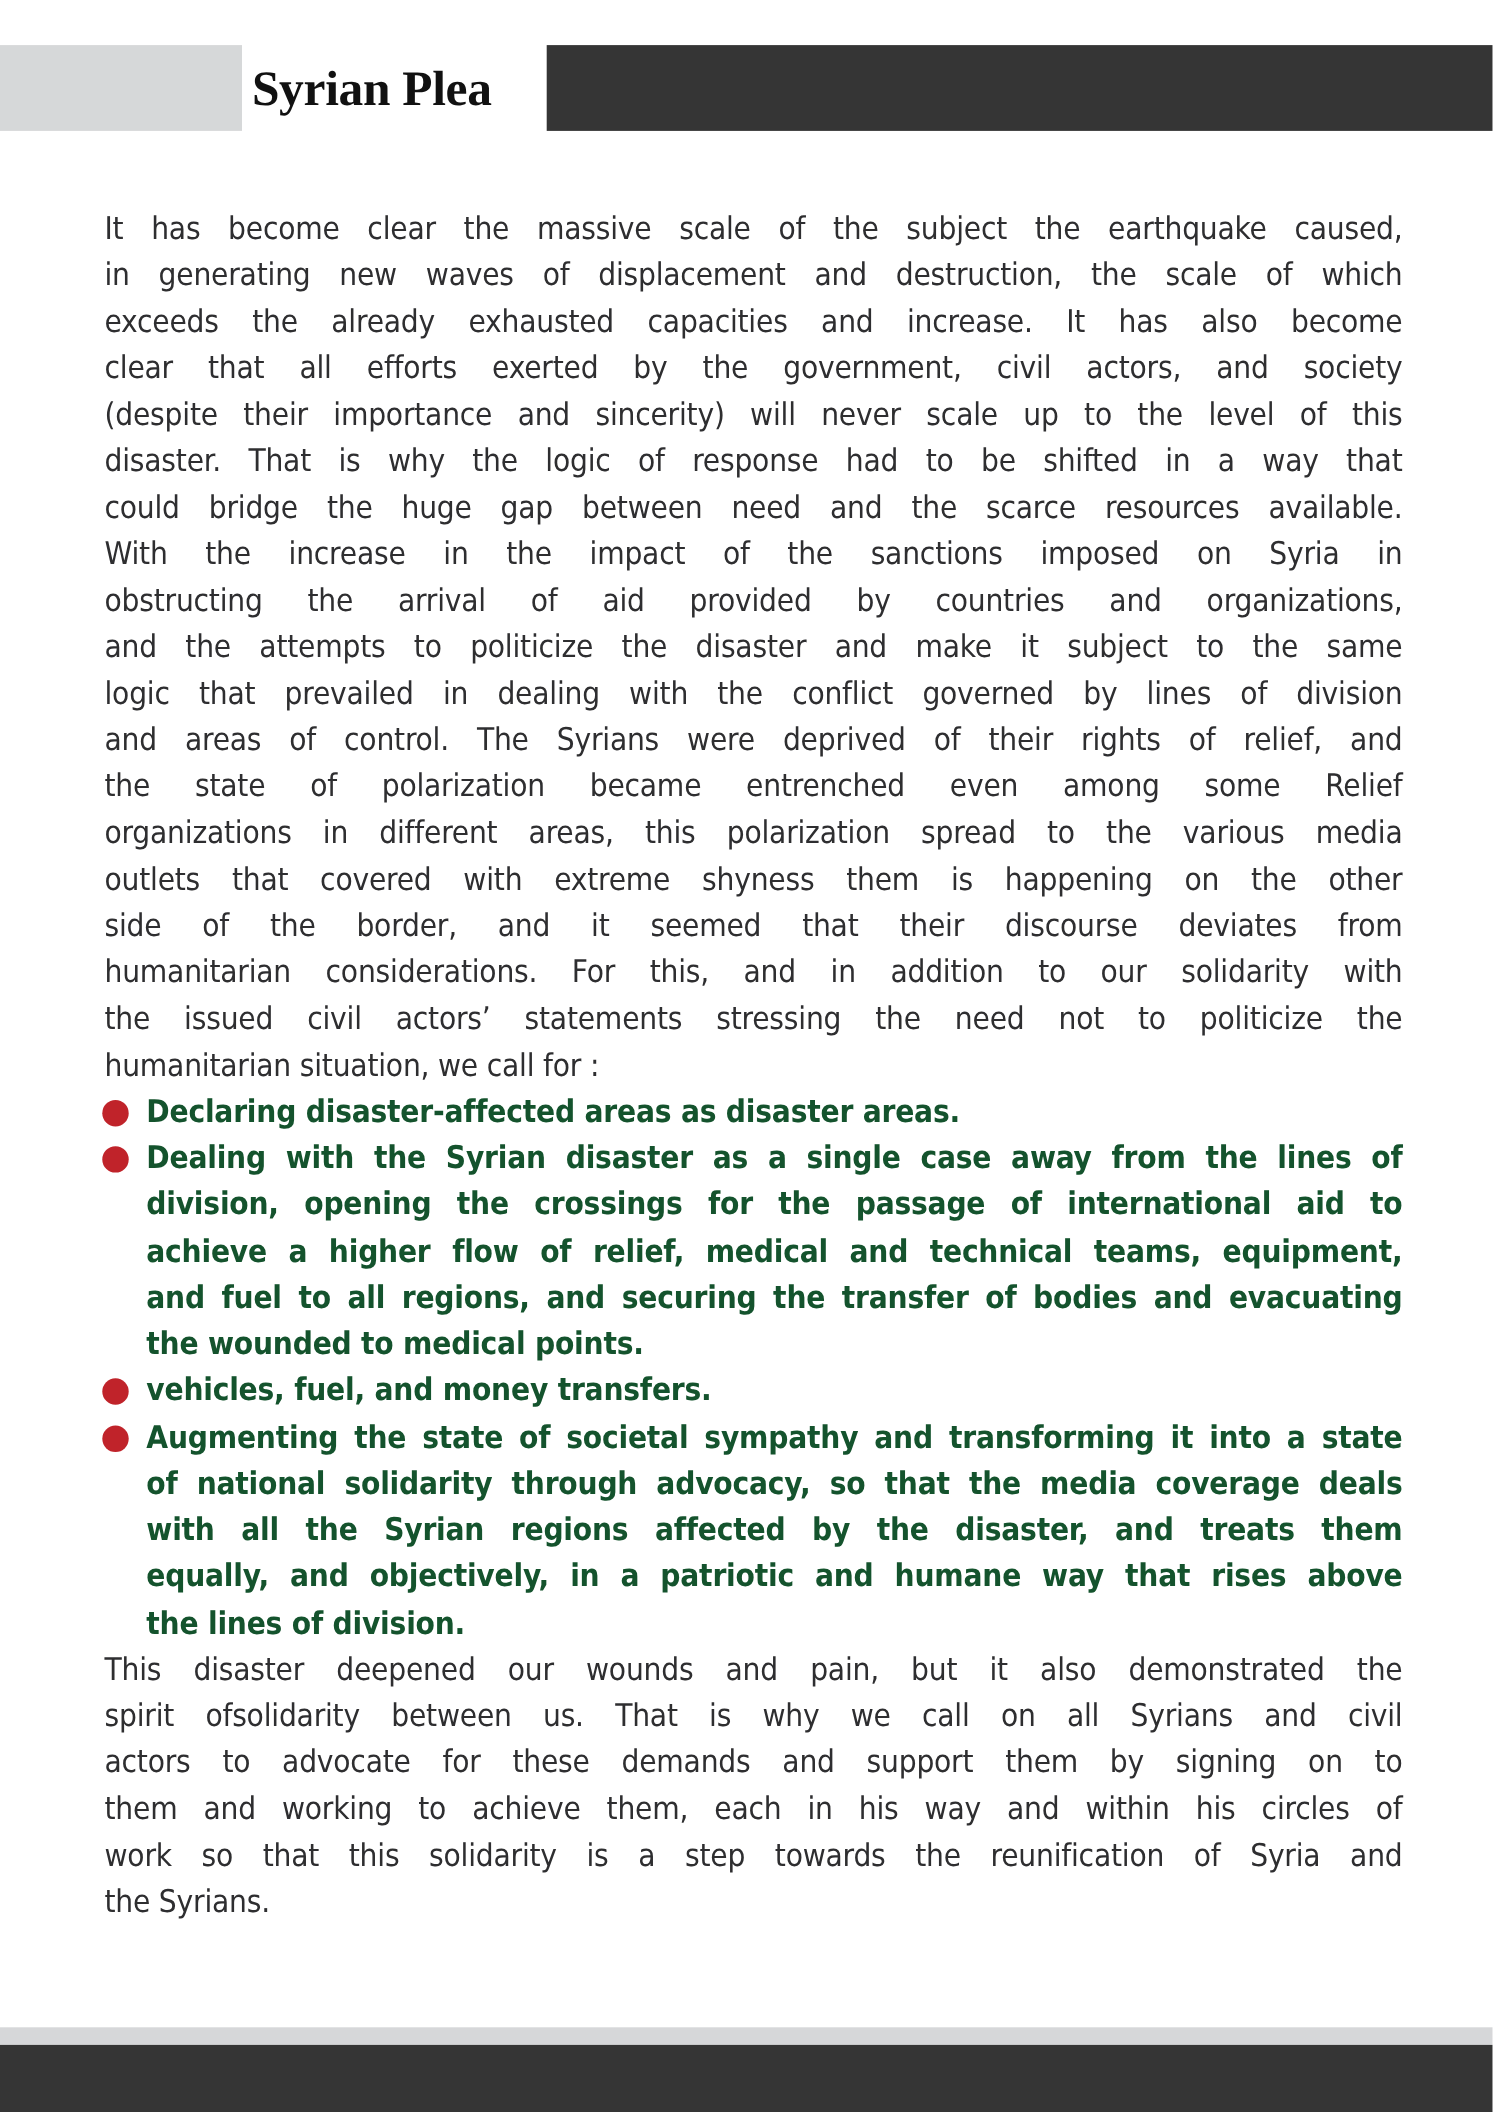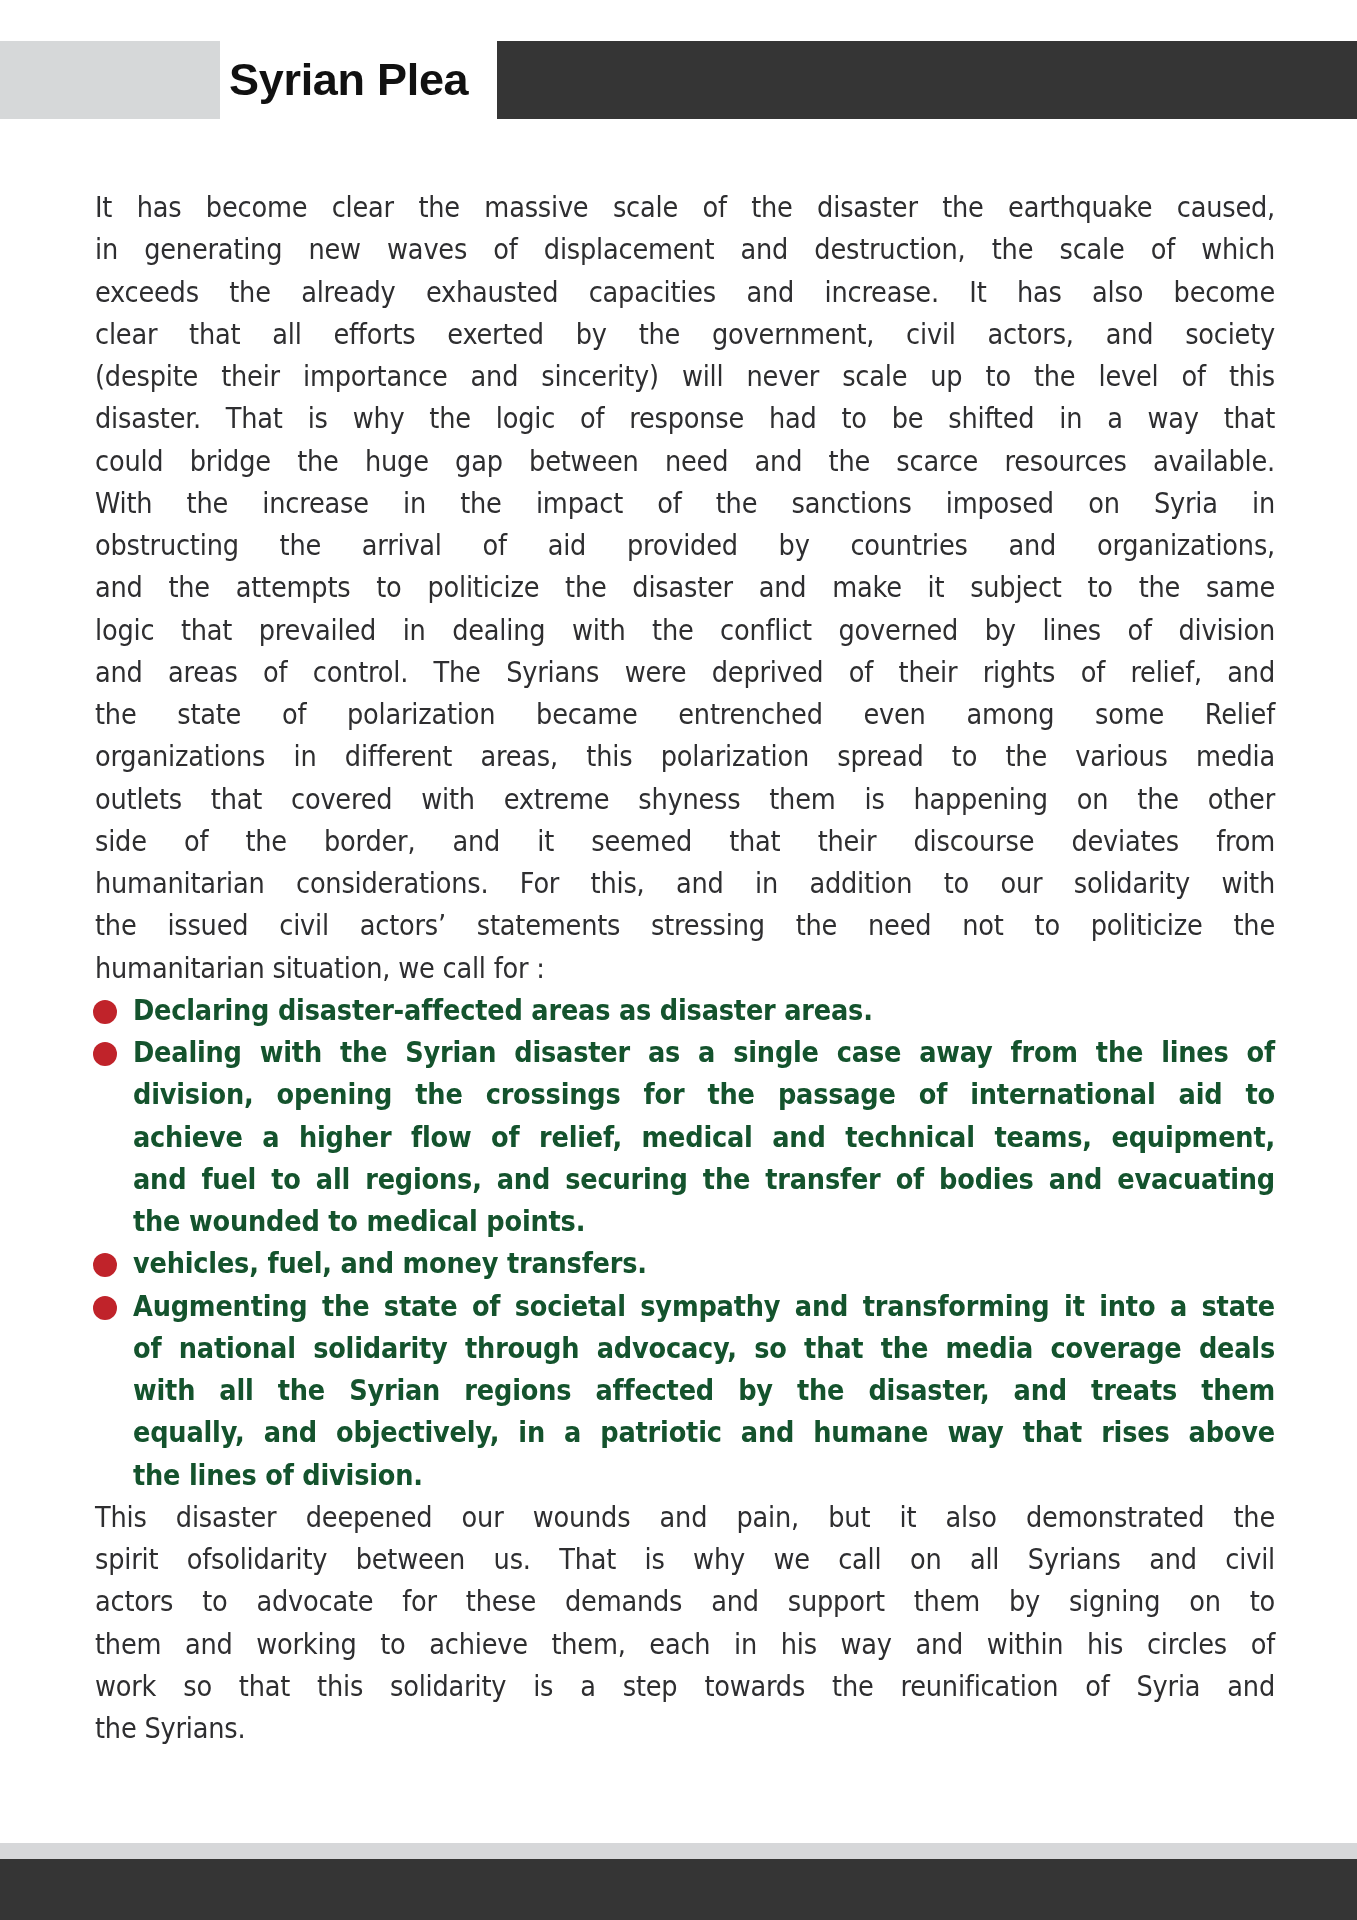--- a/index.html
+++ b/index.html
@@ -5,21 +5,21 @@
   html, body { margin: 0; padding: 0; }
   body {
     width: 1357px; height: 1920px; position: relative; overflow: hidden;
     background: #ffffff;
     font-family: "DejaVu Sans", sans-serif;
   }
   .hdr-gray { position: absolute; left: 0; top: 41px; width: 220px; height: 78px; background: #d6d8d9; }
   .hdr-dark { position: absolute; left: 497px; top: 41px; width: 860px; height: 78px; background: #353535; }
   .title {
     position: absolute; left: 229px; top: 52px; height: 56px;
-    font-family: Liberation Sans, sans-serif; font-weight: bold;
+    font-family: Liberation Serif, serif; font-weight: bold;
     font-size: 45px; line-height: 56px; color: #111111; letter-spacing: -0.3px;
     white-space: nowrap;
   }
   .body-text {
     position: absolute; left: 95px; top: 187px; width: 1180px;
     color: #2e2e30;
   }
   .line {
     display: block; height: 42.25px; line-height: 42.25px;
     font-size: 28.5px; white-space: nowrap;
@@ -40,21 +40,21 @@
 </style>
 </head>
 <body>
 
 <div class="hdr-gray"></div>
 <h1 class="title" style="margin:0;">Syrian Plea</h1>
 <div class="hdr-dark"></div>
 
 <div class="body-text">
   <div>
-    <span class="line">It has become clear the massive scale of the disaster the earthquake caused,</span>
+    <span class="line">It has become clear the massive scale of the subject the earthquake caused,</span>
     <span class="line">in generating new waves of displacement and destruction, the scale of which</span>
     <span class="line">exceeds the already exhausted capacities and increase. It has also become</span>
     <span class="line">clear that all efforts exerted by the government, civil actors, and society</span>
     <span class="line">(despite their importance and sincerity) will never scale up to the level of this</span>
     <span class="line">disaster. That is why the logic of response had to be shifted in a way that</span>
     <span class="line">could bridge the huge gap between need and the scarce resources available.</span>
     <span class="line">With the increase in the impact of the sanctions imposed on Syria in</span>
     <span class="line">obstructing the arrival of aid provided by countries and organizations,</span>
     <span class="line">and the attempts to politicize the disaster and make it subject to the same</span>
     <span class="line">logic that prevailed in dealing with the conflict governed by lines of division</span>

